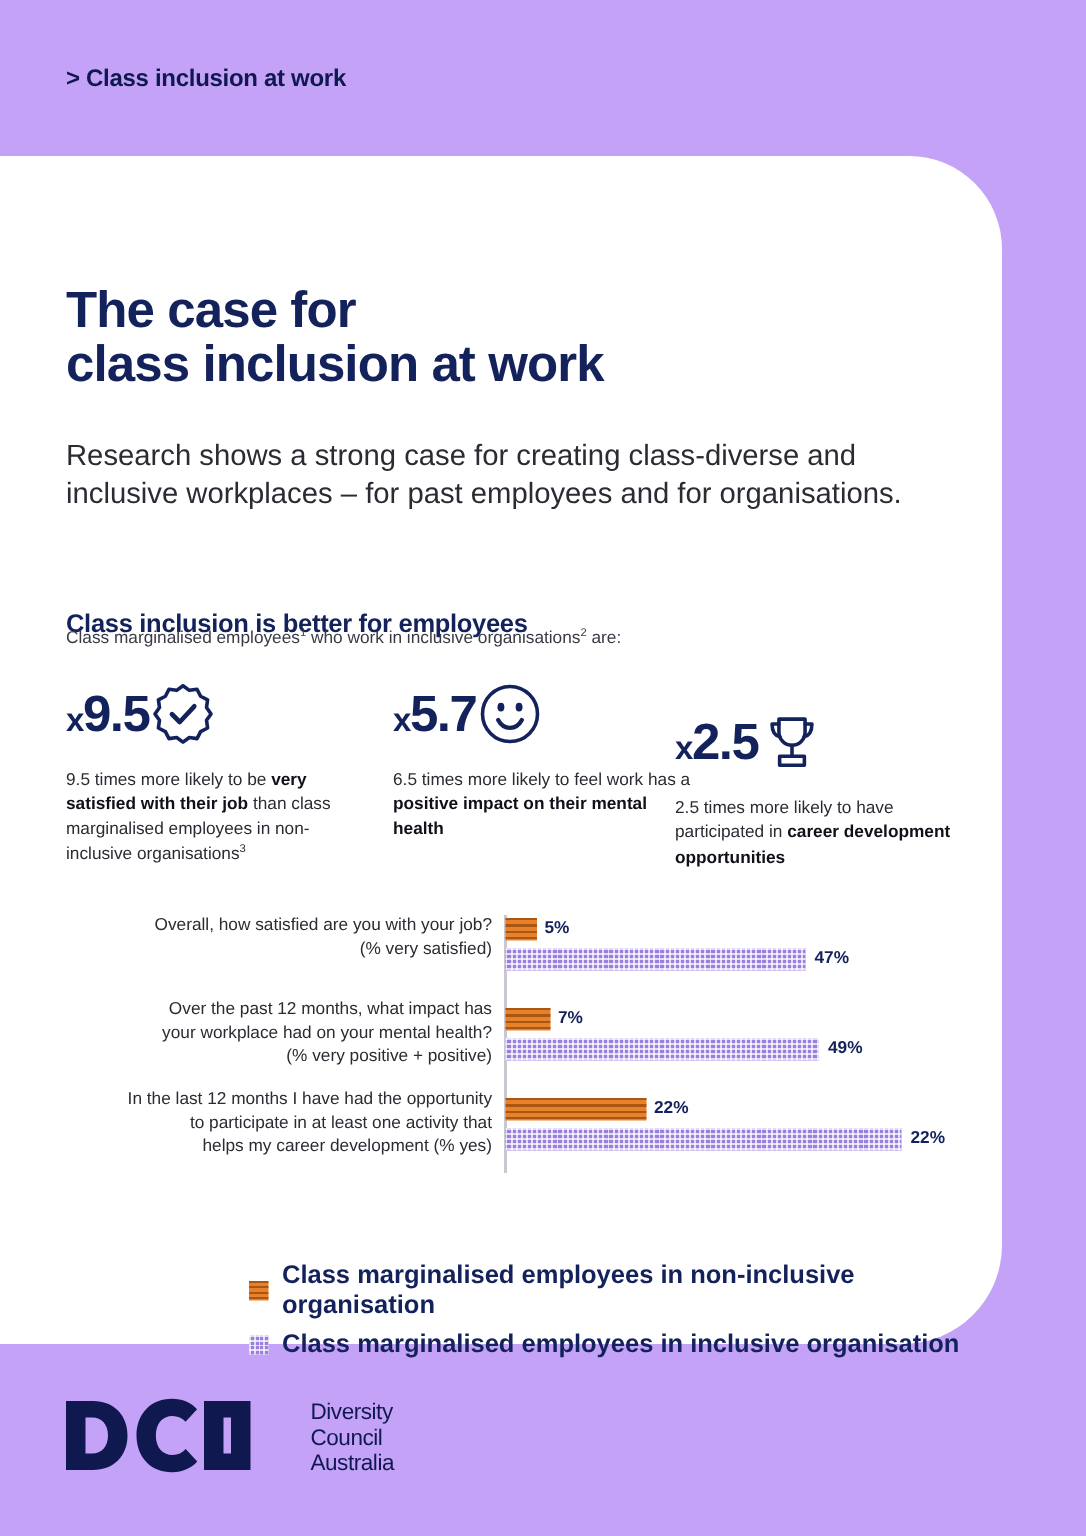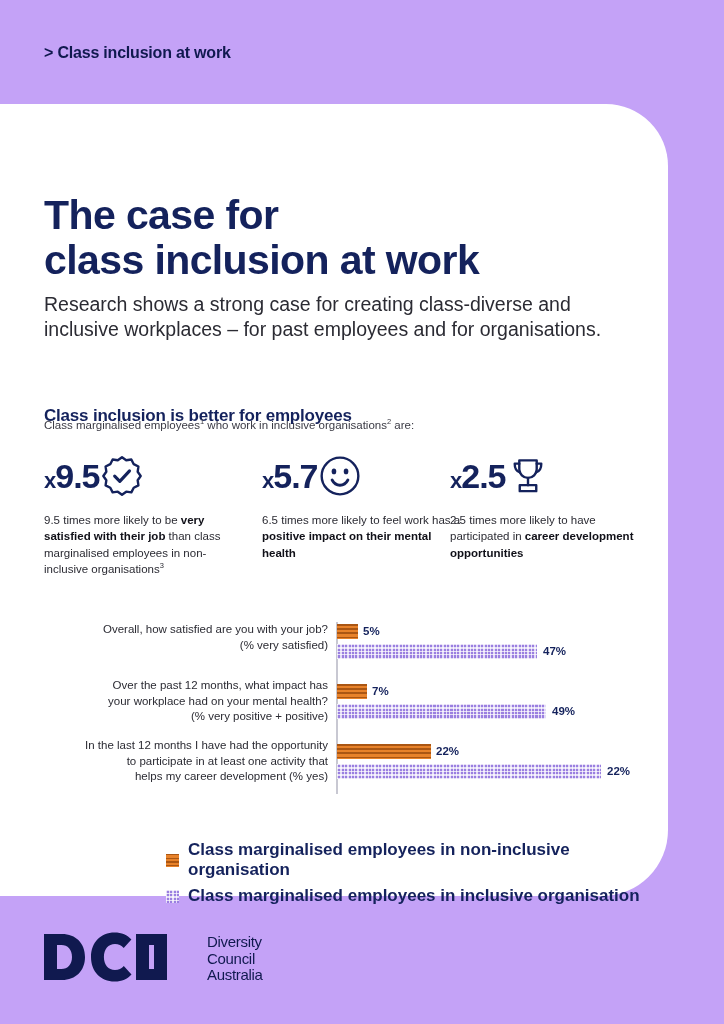--- a/index.html
+++ b/index.html
@@ -20,57 +20,57 @@
   
   .card{
     position:absolute;left:0;top:104px;width:668px;height:792px;
     background:#ffffff;
     border-top-right-radius:62px;
     border-bottom-right-radius:66px;
   }
   
   .title{
     position:absolute;left:44px;top:62px;
-    font-size:41px;font-weight:bold;color:#14225c;
+    font-size:34px;font-weight:bold;color:#14225c;
     line-height:1.08;letter-spacing:-0.6px;white-space:pre-line;
   }
   .subtitle{
     position:absolute;left:44px;top:168px;width:580px;
     font-size:19.5px;color:#2b2b33;line-height:1.33;
   }
   .section-head{
     position:absolute;left:44px;top:288px;
     font-size:17px;font-weight:bold;color:#14225c;letter-spacing:-0.2px;
   }
   .section-sub{
     position:absolute;left:44px;top:313px;
     font-size:11.5px;color:#3a3a44;
   }
   .section-sub sup{font-size:7.5px;}
   
   .stats{position:absolute;left:44px;top:348px;width:580px;}
   .stat{position:absolute;top:0;width:200px;}
   .stat.s1{left:0;}
   .stat.s2{left:218px;}
-  .stat.s3{left:406px;}
+  .stat.s3{left:406px;margin-top:19px;}
   .stat-top{display:flex;align-items:center;gap:0;height:48px;}
   .stat-mult{
     font-size:34px;font-weight:bold;color:#14225c;letter-spacing:-1px;
     line-height:1;
   }
   .stat-mult .x{font-size:22px;}
   .stat-icon{width:44px;height:44px;flex:0 0 44px;}
   .stat-icon svg{display:block;width:44px;height:44px;}
   .stat-text{
     margin-top:12px;font-size:11.5px;color:#2b2b33;line-height:1.42;
   }
   .stat-text b{font-weight:bold;color:#101018;}
   .stat-text sup{font-size:7.5px;}
   
-  .chart{position:absolute;left:0;top:500px;width:556px;height:230px;margin-top:12px;}
+  .chart{position:absolute;left:0;top:500px;width:556px;height:230px;}
   .axis{
     position:absolute;left:336px;top:6px;width:1.5px;height:172px;
     background:#c8c8d2;
   }
   .row-label{
     position:absolute;text-align:right;width:292px;left:36px;
     font-size:11.5px;color:#2b2b33;line-height:1.36;white-space:pre-line;
   }
   .bar{position:absolute;left:337px;height:15px;}
   .bar.orange{

